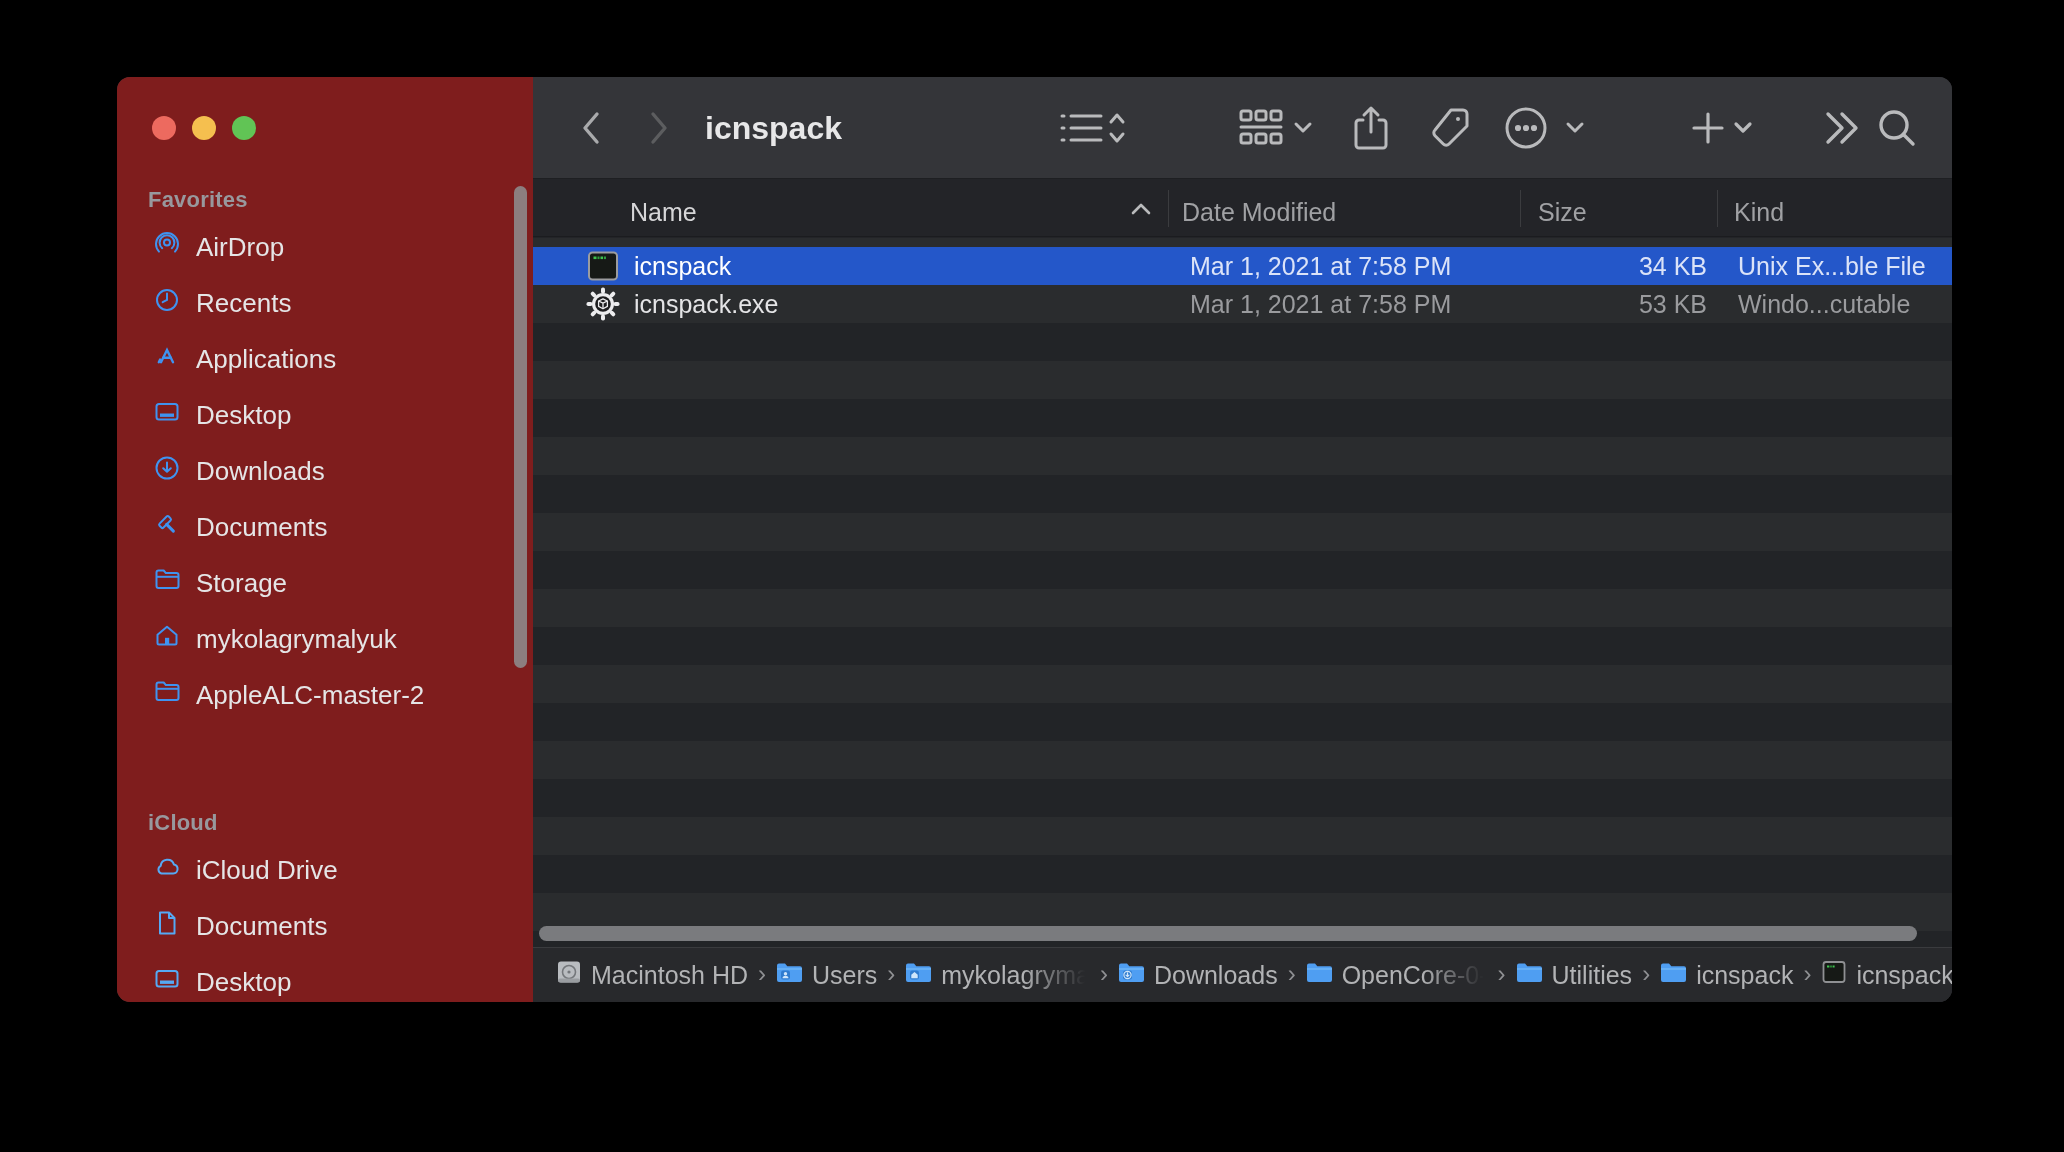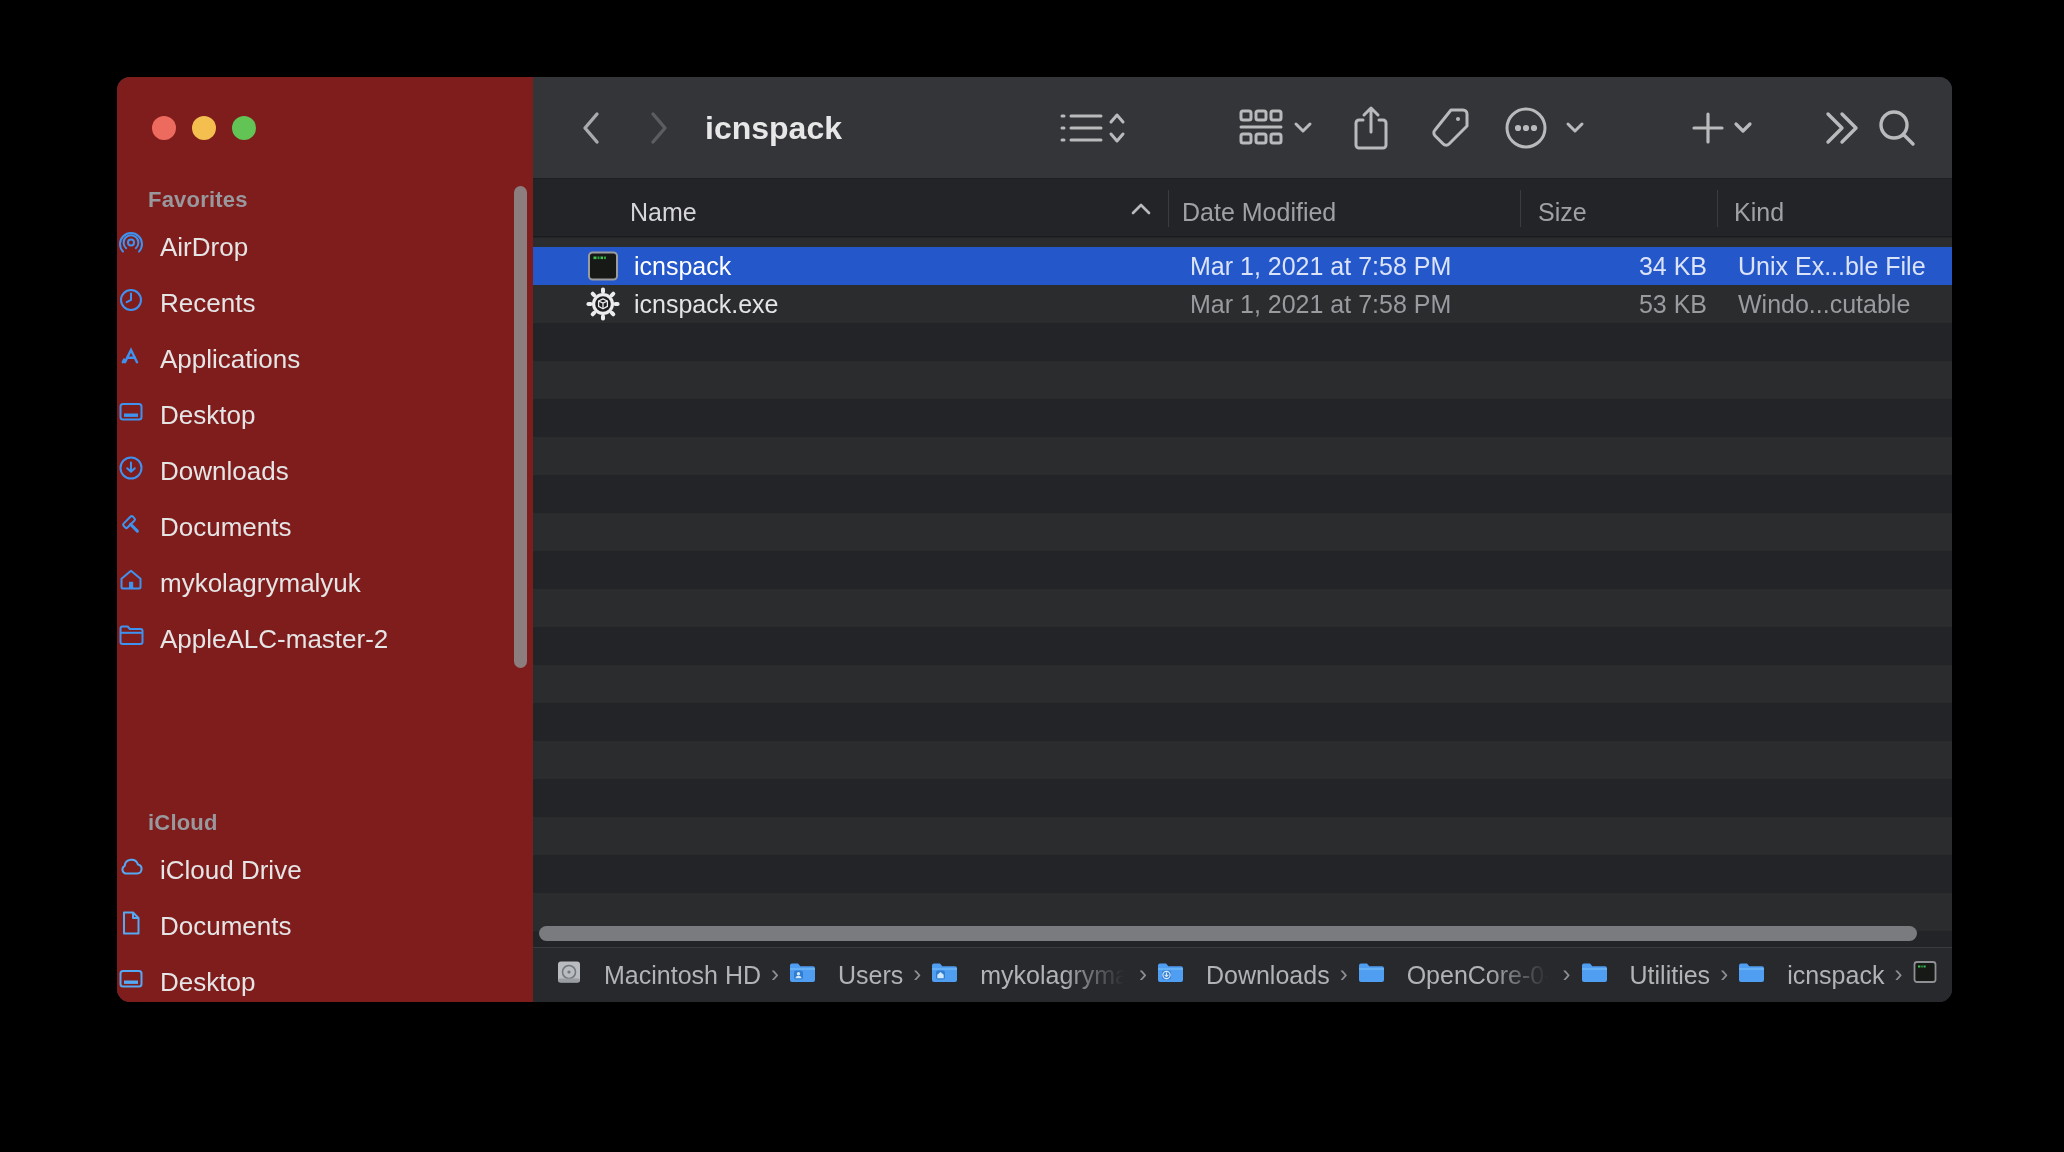--- a/index.html
+++ b/index.html
@@ -15,21 +15,21 @@
              background:#7f1d1d; }
   .traffic { position:absolute; top:39px; left:35px; display:flex; gap:16px; }
   .traffic .dot { width:24px; height:24px; border-radius:50%; }
   .dot.red { background:#ed6a5f; }
   .dot.yellow { background:#f5bf4f; }
   .dot.green { background:#61c455; }
 
   .section-label { position:absolute; left:31px; font-size:22px; font-weight:700;
                    color:#98989d; letter-spacing:.2px; }
   .side-group { position:absolute; left:0; width:100%; }
-  .side-item { display:flex; align-items:center; height:56px; 
+  .side-item { display:flex; align-items:center; height:56px; padding-left:36px;
                gap:15px; font-size:26px; color:#e5e5e6; white-space:nowrap; }
   .side-item svg { flex:0 0 auto; }
 
   .side-scrollbar { position:absolute; left:397px; top:109px; width:13px; height:482px;
                     border-radius:7px; background:rgba(142,143,145,.85); }
 
   
   .main { position:absolute; left:416px; top:0; right:0; bottom:0; background:#232428; }
 
   .toolbar { position:absolute; left:0; right:0; top:0; height:102px;
@@ -66,21 +66,21 @@
   .selected .cdate, .selected .csize, .selected .ckind { color:#dbe3f8; }
 
   .hscrollbar { position:absolute; left:6px; top:688px; width:1378px; height:15px;
                 border-radius:8px; background:#7a7b7e; }
 
   
   .pathbar { position:absolute; left:0; right:0; bottom:0; height:55px;
              background:#28292c; border-top:1px solid #3a3b3e;
              display:flex; align-items:center; padding-left:23px;
              font-size:25px; color:#b2b3b5; white-space:nowrap; overflow:hidden; }
-  .crumb { display:flex; align-items:center; gap:22px; }
+  .crumb { display:flex; align-items:center; gap:9px; }
   .crumb-sep { color:#8f9093; font-size:24px; margin:0 10px 2px 10px; }
   .fadeout { -webkit-mask-image:linear-gradient(90deg,#000 55%,transparent 97%);
              mask-image:linear-gradient(90deg,#000 55%,transparent 97%); }
 </style>
 </head>
 <body>
 
 <div class="window">
 
   <div class="sidebar">
@@ -131,20 +131,27 @@
         <span>Downloads</span>
       </div>
       <div class="side-item">
         <span><svg width="28" height="28" viewBox="0 0 28 28" fill="none" stroke="#3f93f0" stroke-width="2" stroke-linecap="round">
               <g transform="rotate(-45 14 14)">
                 <rect x="7.5" y="8.5" width="13" height="5.5" rx="1.5"></rect>
                 <path d="M13.5 14v9.5" stroke-width="3"></path>
               </g>
             </svg></span>
         <span>Documents</span>
+      </div>
+      <div class="side-item">
+        <span><svg width="28" height="28" viewBox="0 0 28 28" fill="none" stroke="#3f93f0" stroke-width="2" stroke-linejoin="round">
+              <path d="M3.5 8.5v-2q0-2 2-2h5.2l2.2 2.6h10.6q2 0 2 2V20q0 2-2 2H5.5q-2 0-2-2Z"></path>
+              <path d="M3.5 10.8h22"></path>
+            </svg></span>
+        <span>Storage</span>
       </div>
       <div class="side-item">
         <span><svg width="28" height="28" viewBox="0 0 28 28" fill="none" stroke="#3f93f0" stroke-width="2" stroke-linejoin="round">
               <path d="M4.5 12.8 14 4.8l9.5 8V21q0 1.5-1.5 1.5H6q-1.5 0-1.5-1.5Z"></path>
               <rect x="12" y="15.8" width="4.2" height="6.7" fill="#3f93f0" stroke="none"></rect>
             </svg></span>
         <span>mykolagrymalyuk</span>
       </div>
       <div class="side-item">
         <span><svg width="28" height="28" viewBox="0 0 28 28" fill="none" stroke="#3f93f0" stroke-width="2" stroke-linejoin="round">

